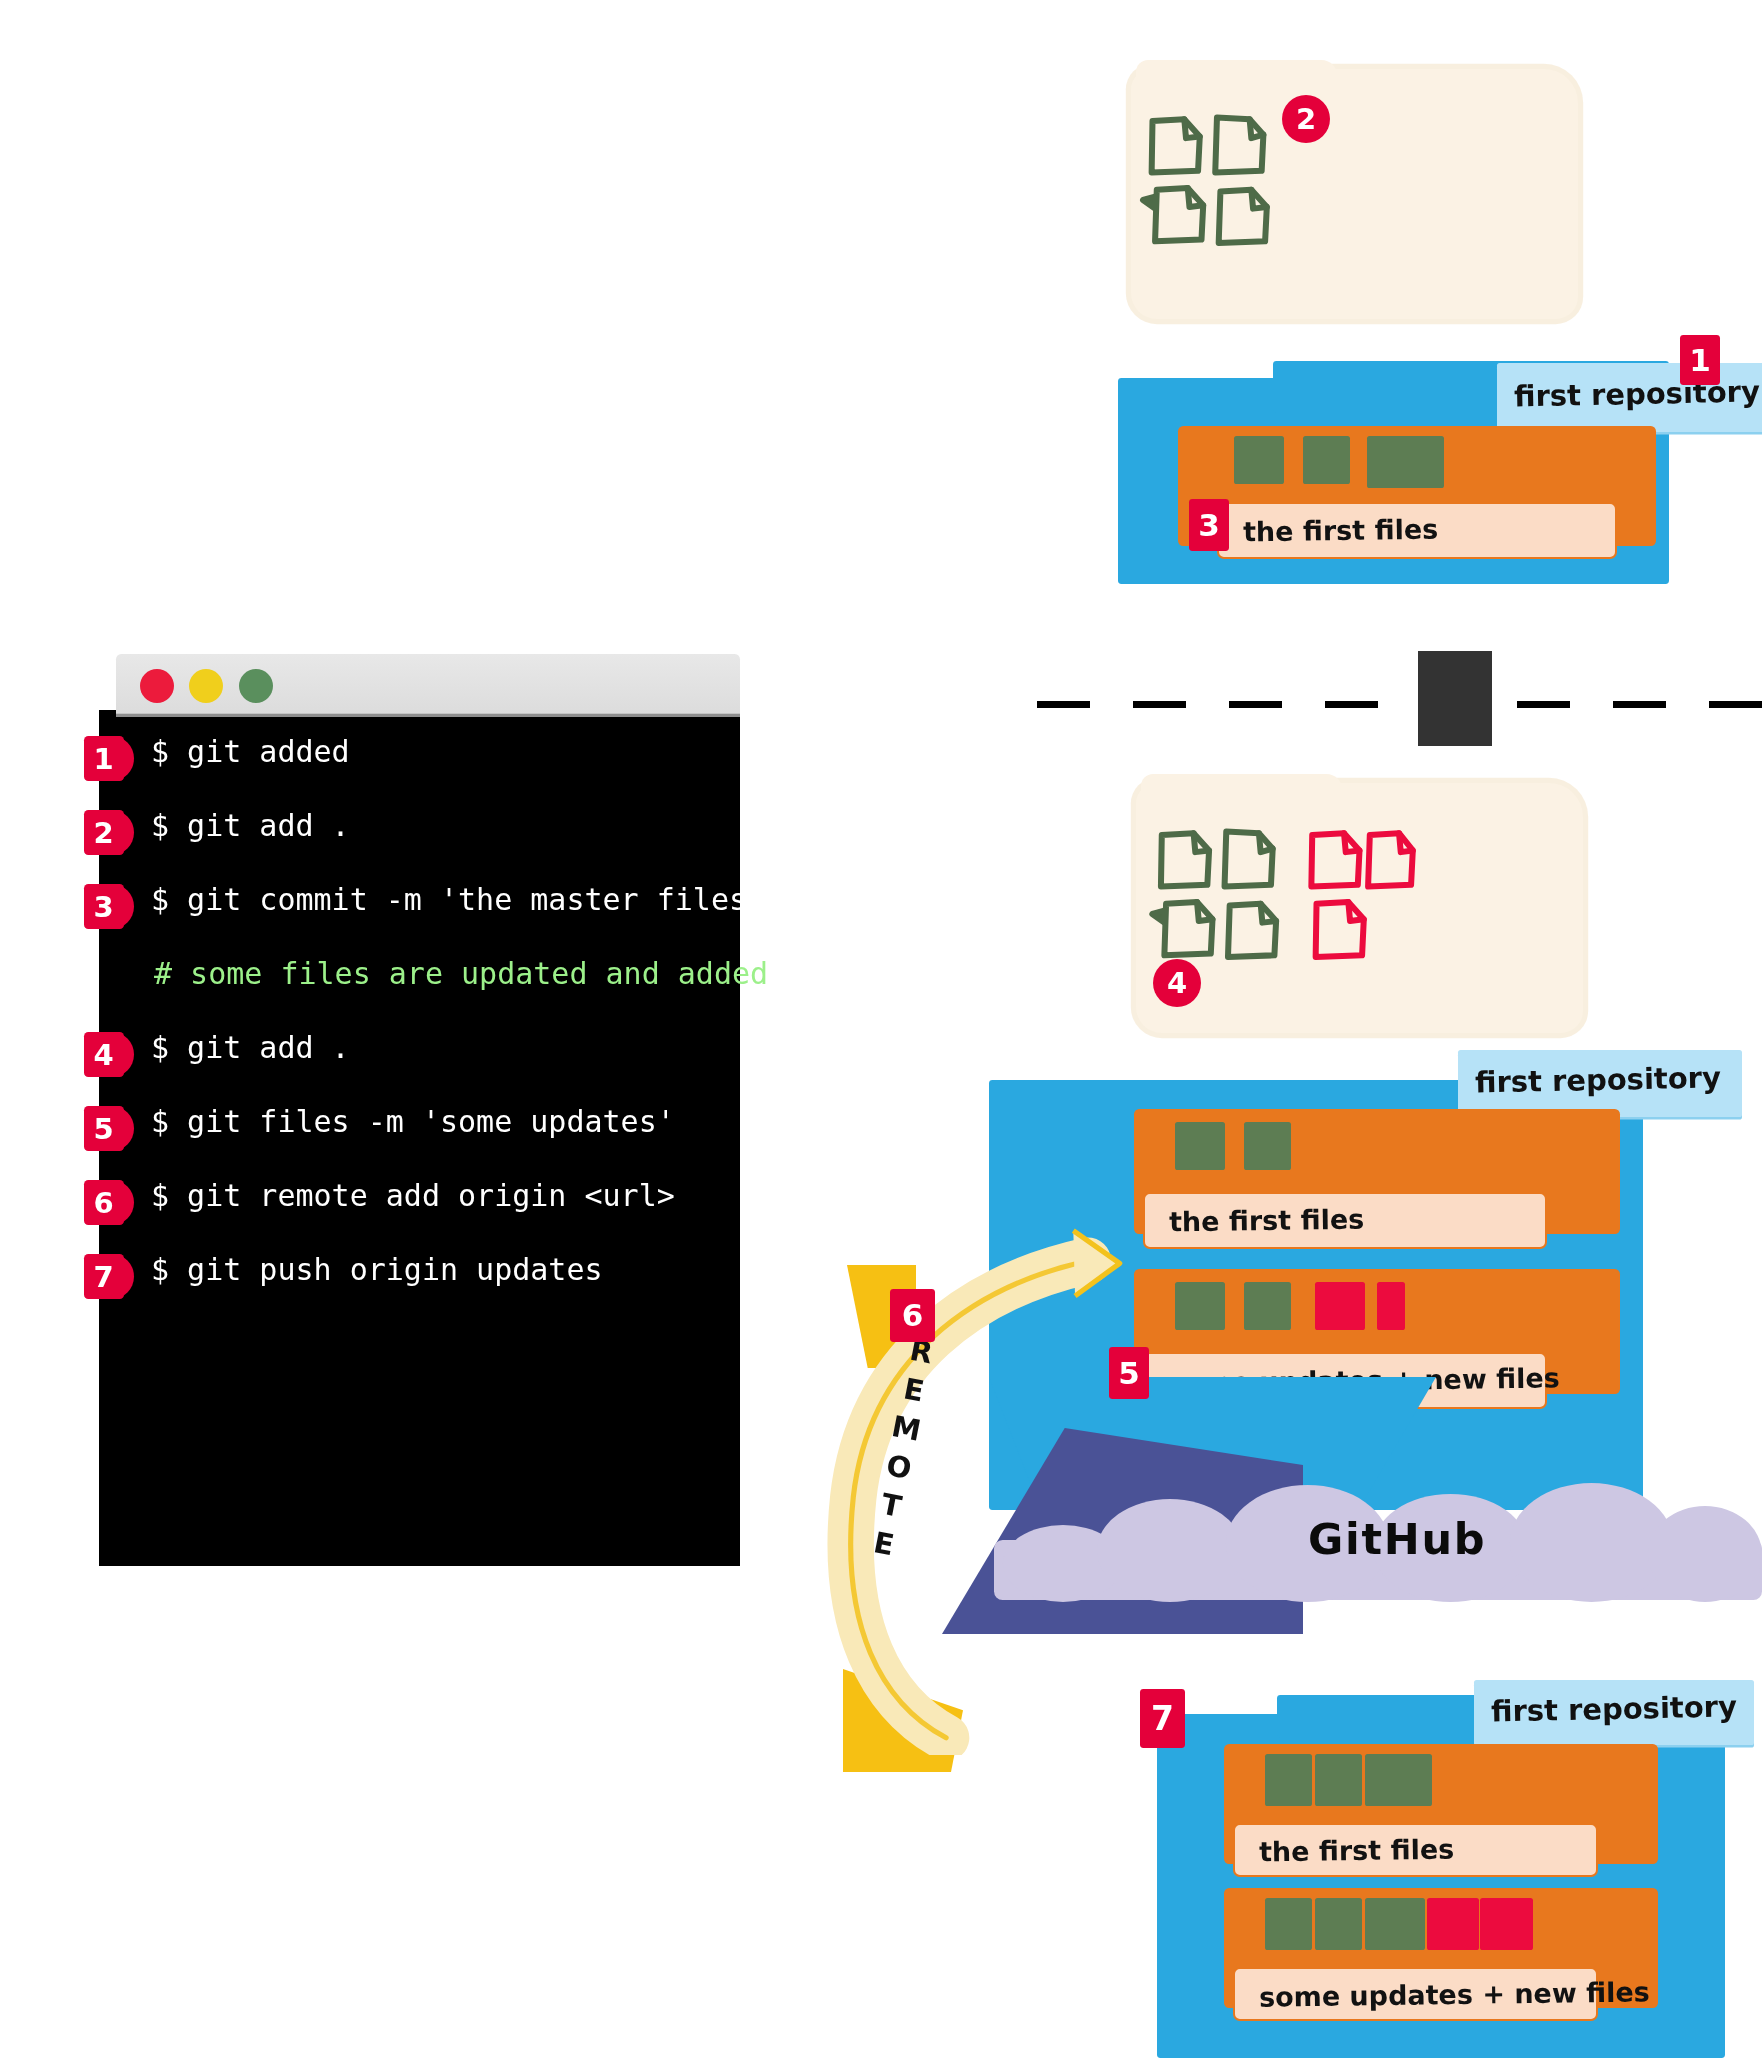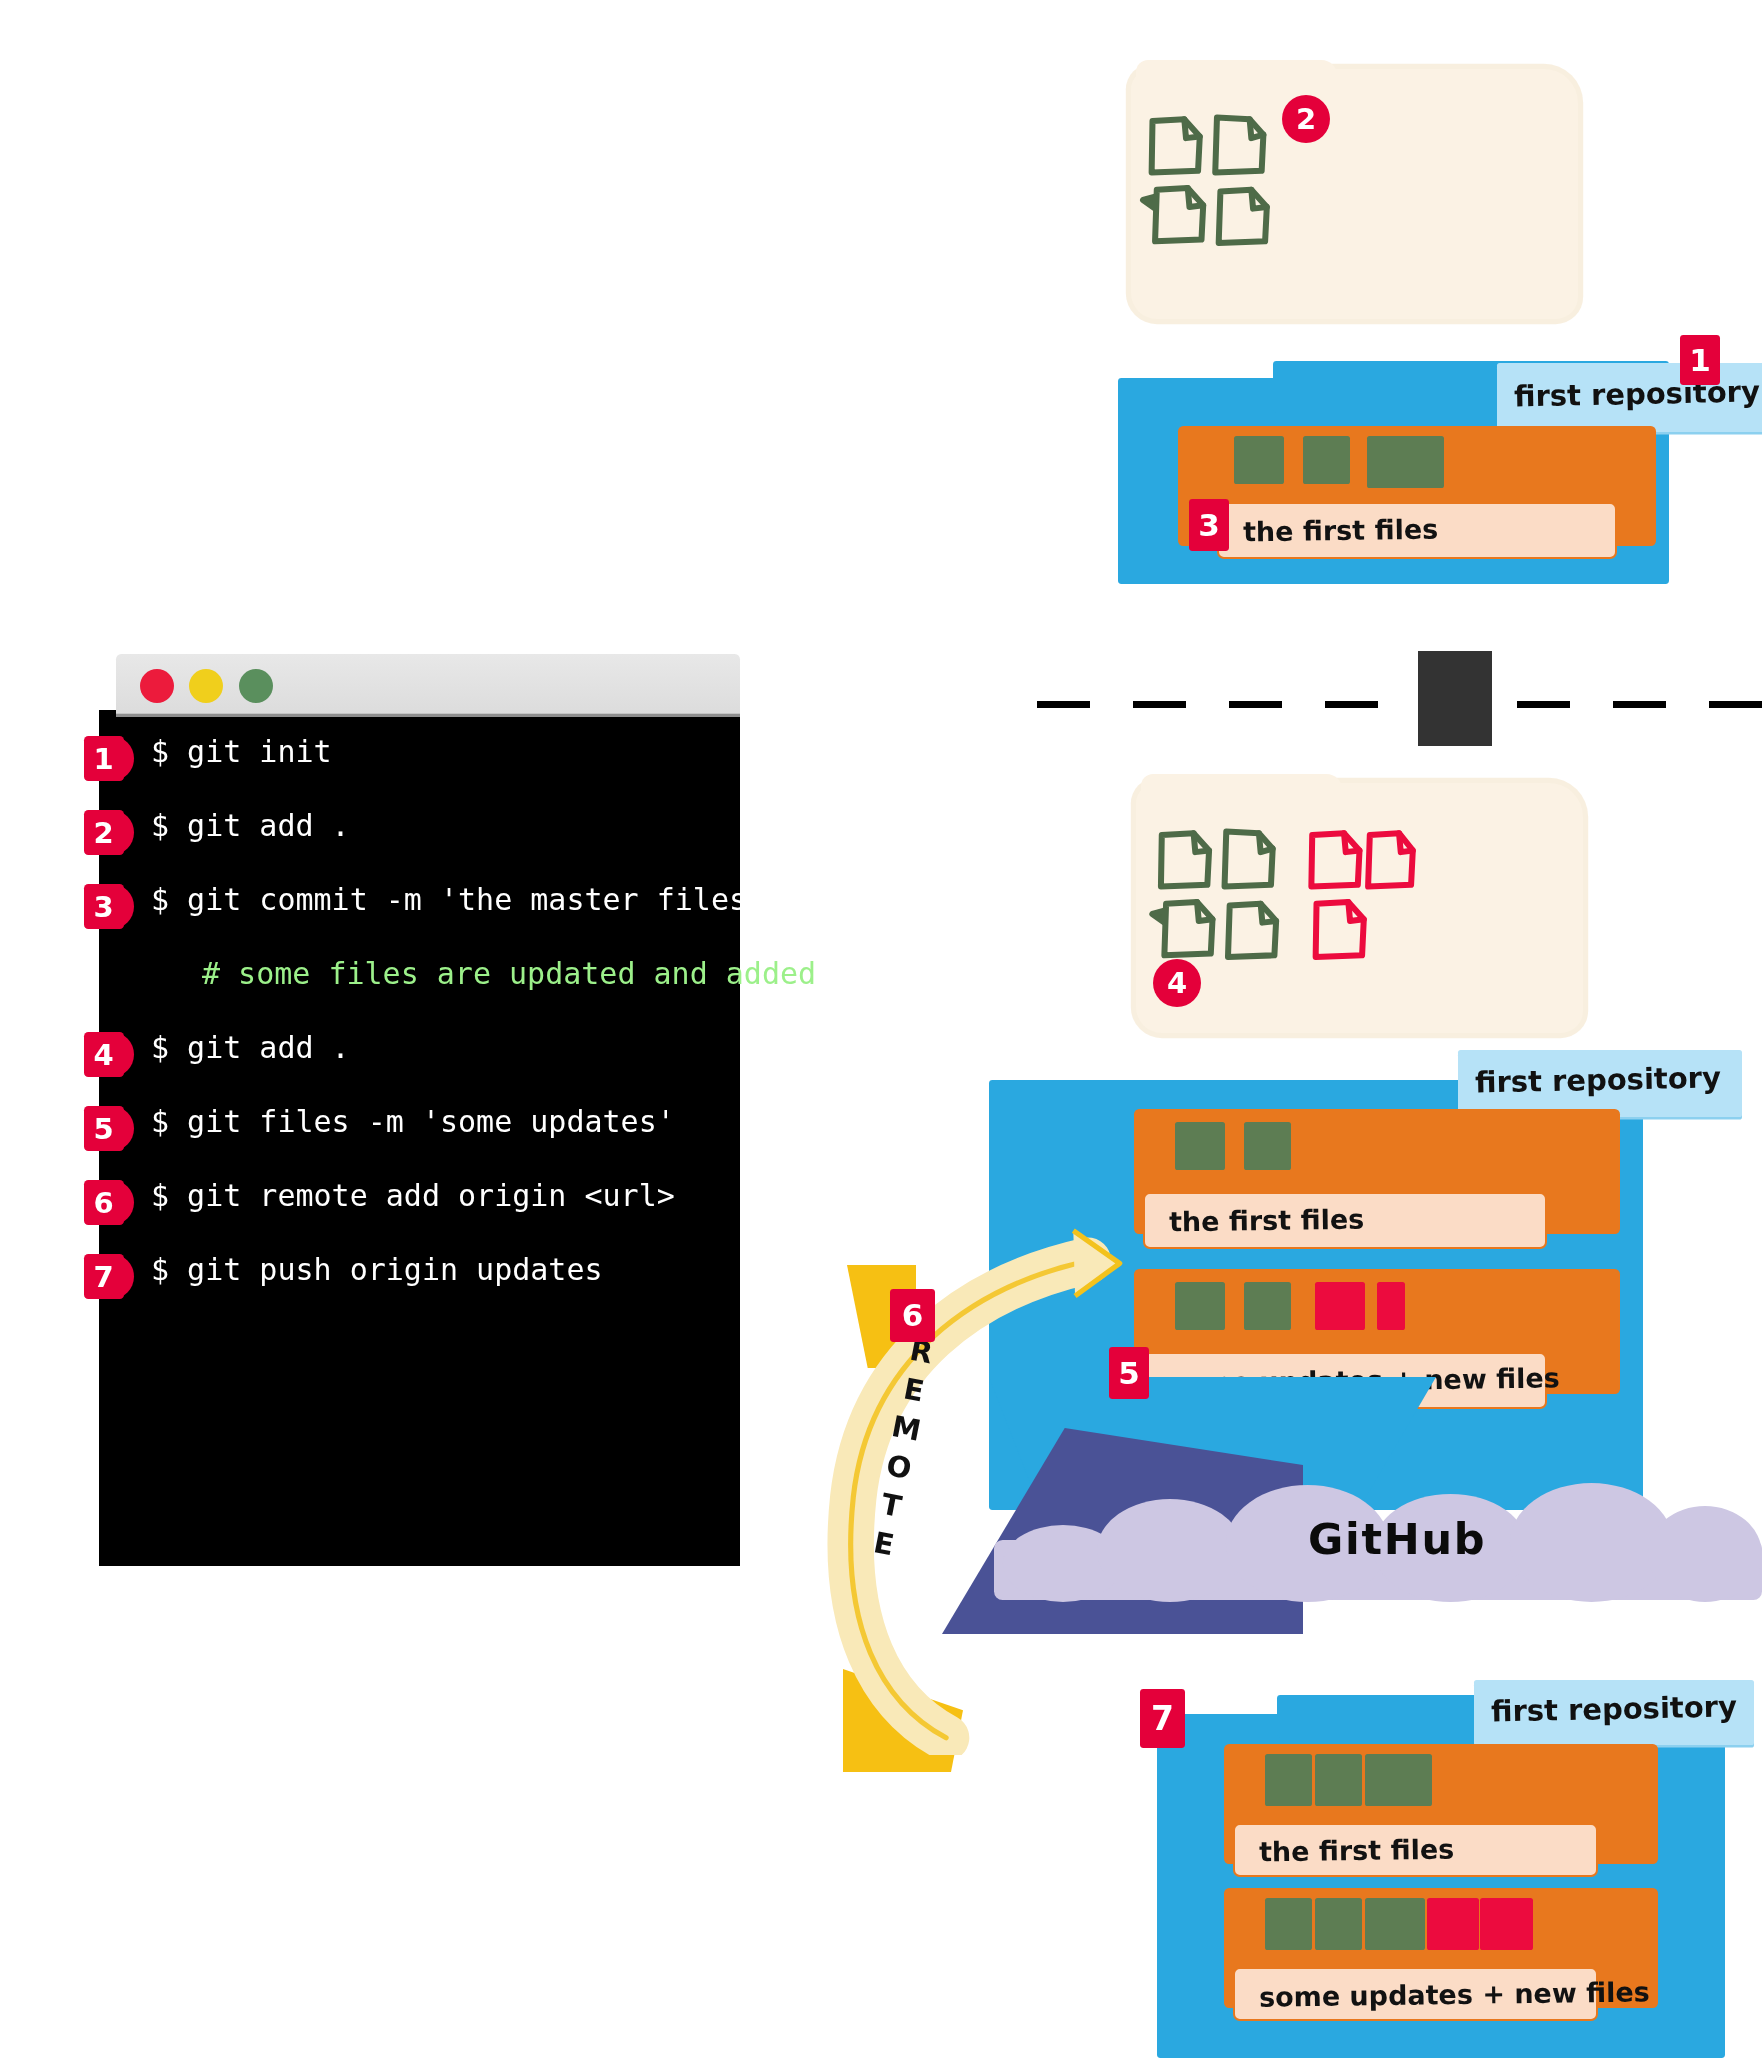--- a/index.html
+++ b/index.html
@@ -98,35 +98,35 @@
   <div id="term-bar">
     <span class="dot r"></span>
     <span class="dot y"></span>
     <span class="dot g"></span>
   </div>
 
   <div id="term-lines">
 
     <div class="cmd-row">
       <div class="cmd-badge">1</div>
-      <div class="cmd-text">$ git init</div>
+      <div class="cmd-text">$ git added</div>
     </div>
 
     <div class="cmd-row">
       <div class="cmd-badge">2</div>
       <div class="cmd-text">$ git add .</div>
     </div>
 
     <div class="cmd-row">
       <div class="cmd-badge">3</div>
       <div class="cmd-text">$ git commit -m 'the master files'</div>
     </div>
 
     <div class="cmd-row">
-      <div class="cmd-text comment" style="left:55px;margin-left:48px;"># some files are updated and added</div>
+      <div class="cmd-text comment" style="left:55px;"># some files are updated and added</div>
     </div>
 
     <div class="cmd-row">
       <div class="cmd-badge">4</div>
       <div class="cmd-text">$ git add .</div>
     </div>
 
     <div class="cmd-row">
       <div class="cmd-badge">5</div>
       <div class="cmd-text">$ git files -m 'some updates'</div>

